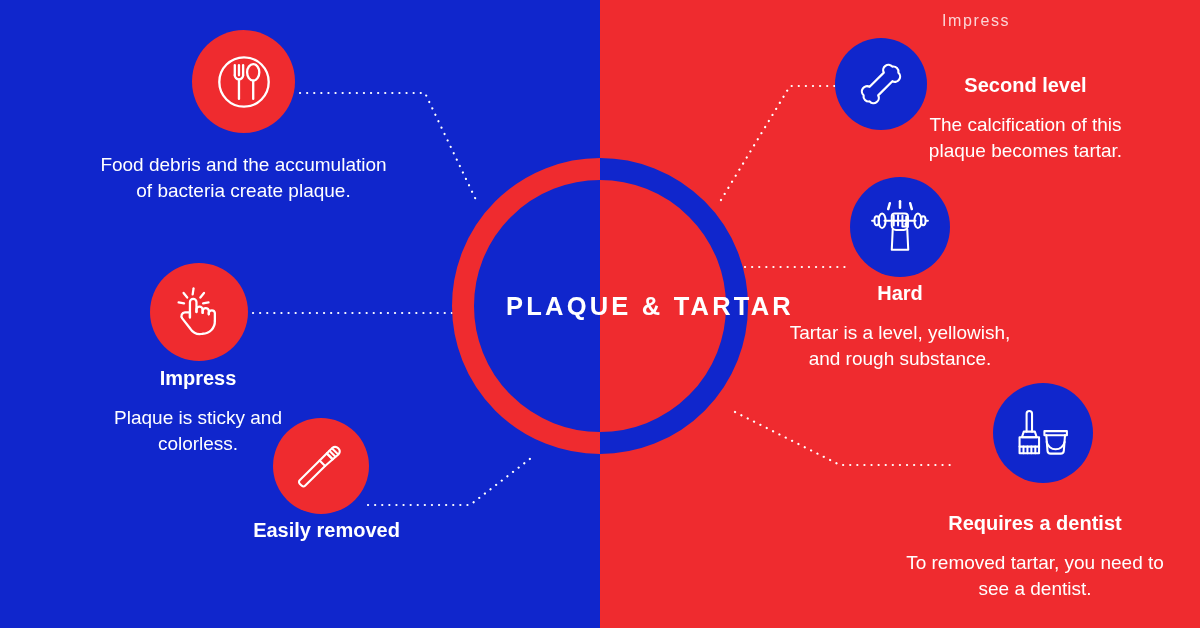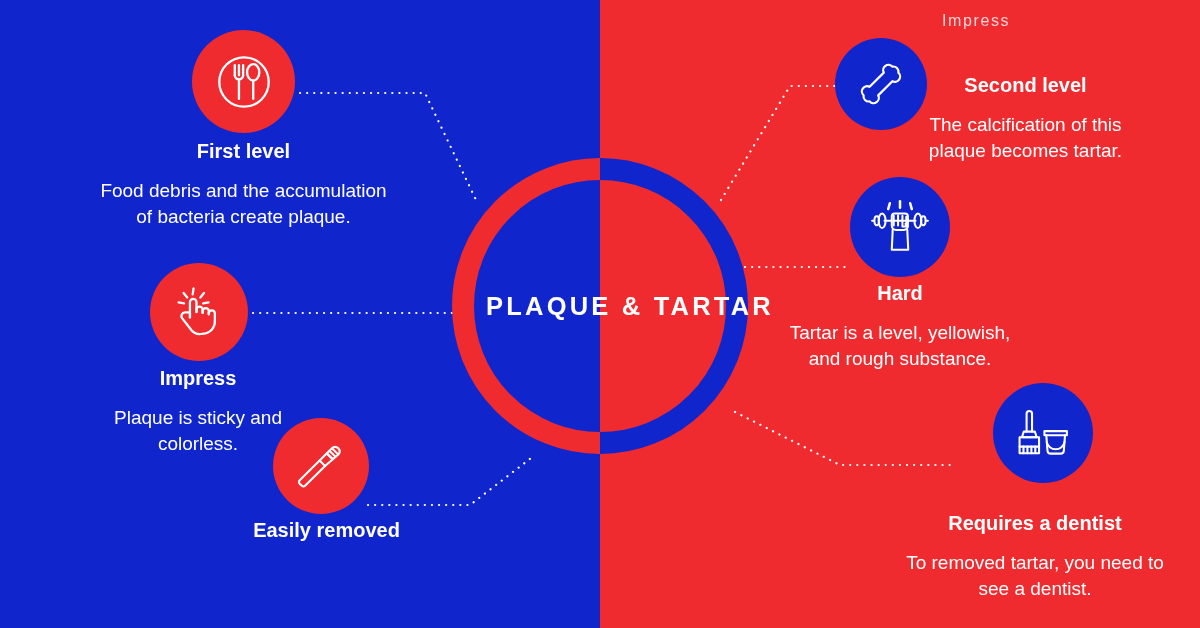--- a/index.html
+++ b/index.html
@@ -60,20 +60,21 @@
     left: 452px;
     top: 292px;
     width: 356px;
     text-align: center;
     color: #ffffff;
     font-size: 25.5px;
     font-weight: bold;
     letter-spacing: 3.2px;
     z-index: 18;
     line-height: 28px;
+    padding-left: 20px;
   }
 
   
   .bubble {
     position: absolute;
     border-radius: 50%;
     display: flex;
     align-items: center;
     justify-content: center;
     z-index: 14;
@@ -145,21 +146,20 @@
         <path d="M 22.5 14.5 L 22.5 25 M 26.8 14.5 L 26.8 25 M 31.1 14.5 L 31.1 25"></path>
         <path d="M 22.5 25 A 4.3 4.3 0 0 0 26.8 29.3 A 4.3 4.3 0 0 0 31.1 25"></path>
         <path d="M 26.8 29.3 L 26.8 49.5"></path>
 
         <ellipse cx="41.5" cy="22" rx="6.3" ry="8.5"></ellipse>
         <path d="M 41.5 30.5 L 41.5 49.5"></path>
       </g>
     </svg>
   </div>
   <div class="block" style="left:77px; top:138px; width:333px;">
-    <p class="title">First level</p>
     <p class="body">Food debris and the accumulation of bacteria create plaque.</p>
   </div>
 
   <div class="bubble red" style="left:150px; top:263px; width:98px; height:98px;">
     <svg width="58" height="58" viewBox="0 0 64 64">
       <g fill="none" stroke="#ffffff" stroke-width="2.5" stroke-linecap="round" stroke-linejoin="round">
 
         <path d="M 26 6 L 25 12.5"></path>
         <path d="M 15 11 L 19 16"></path>
         <path d="M 37.5 11 L 33.5 16"></path>

